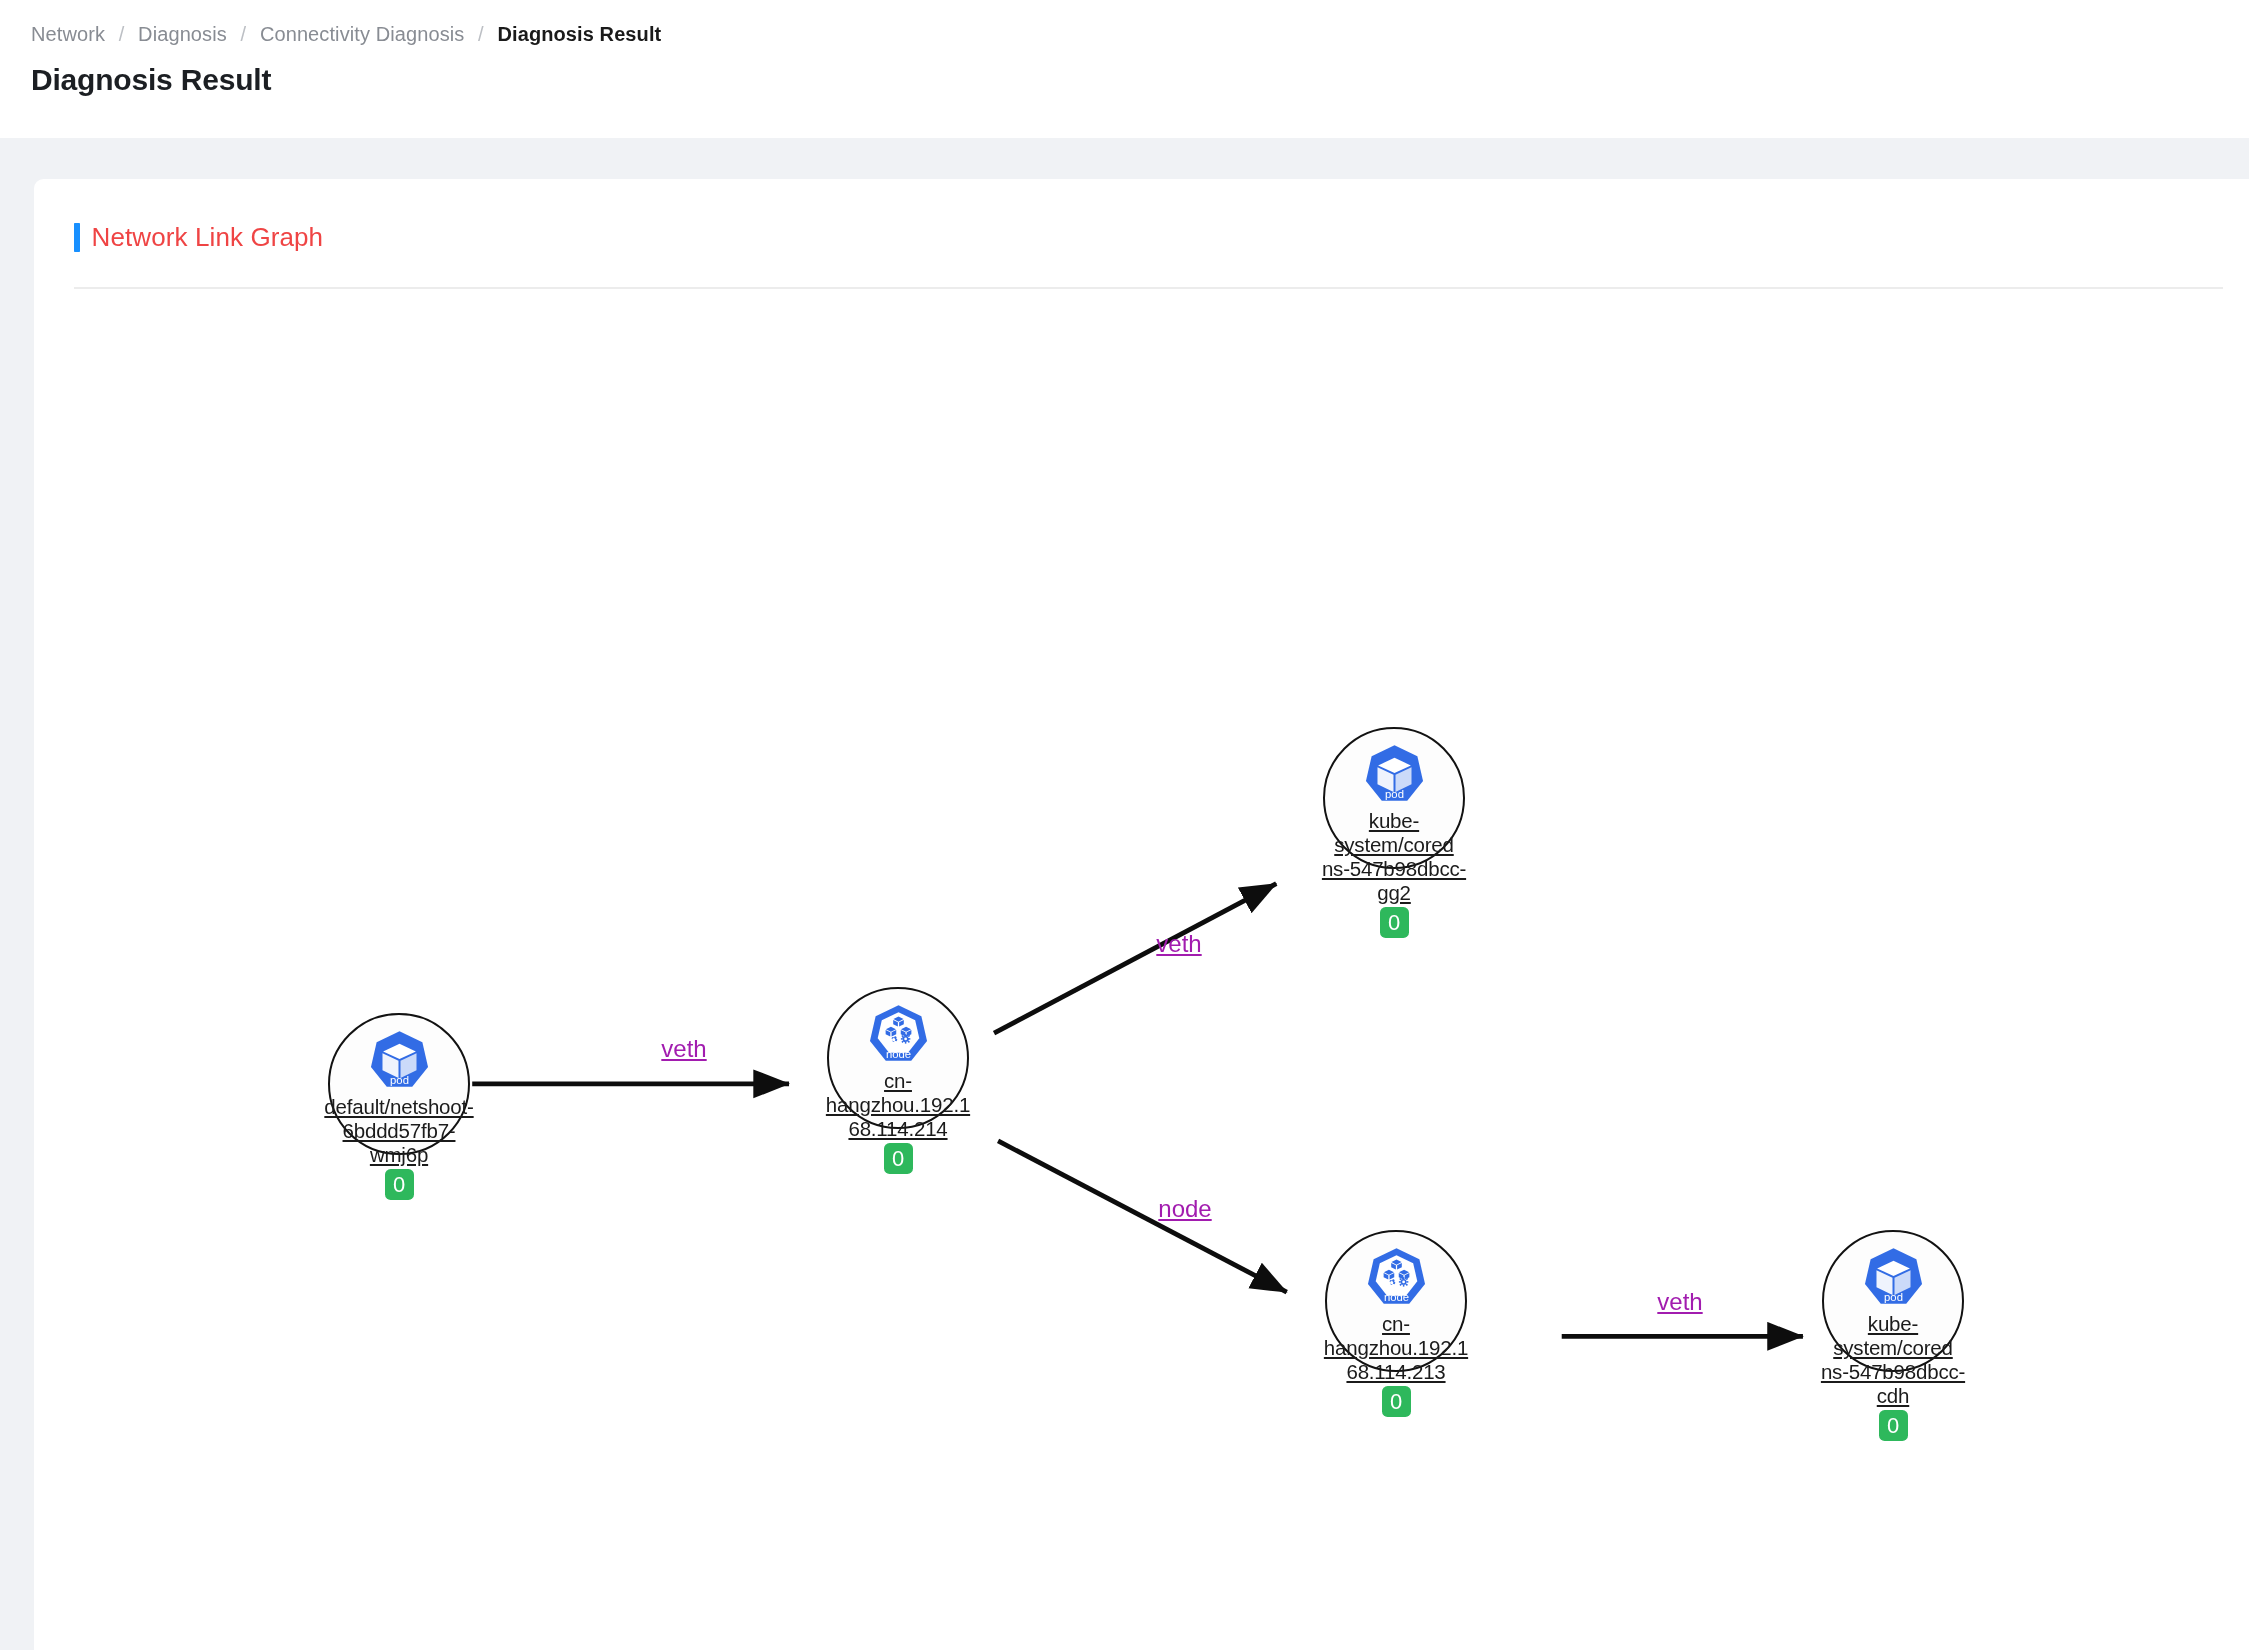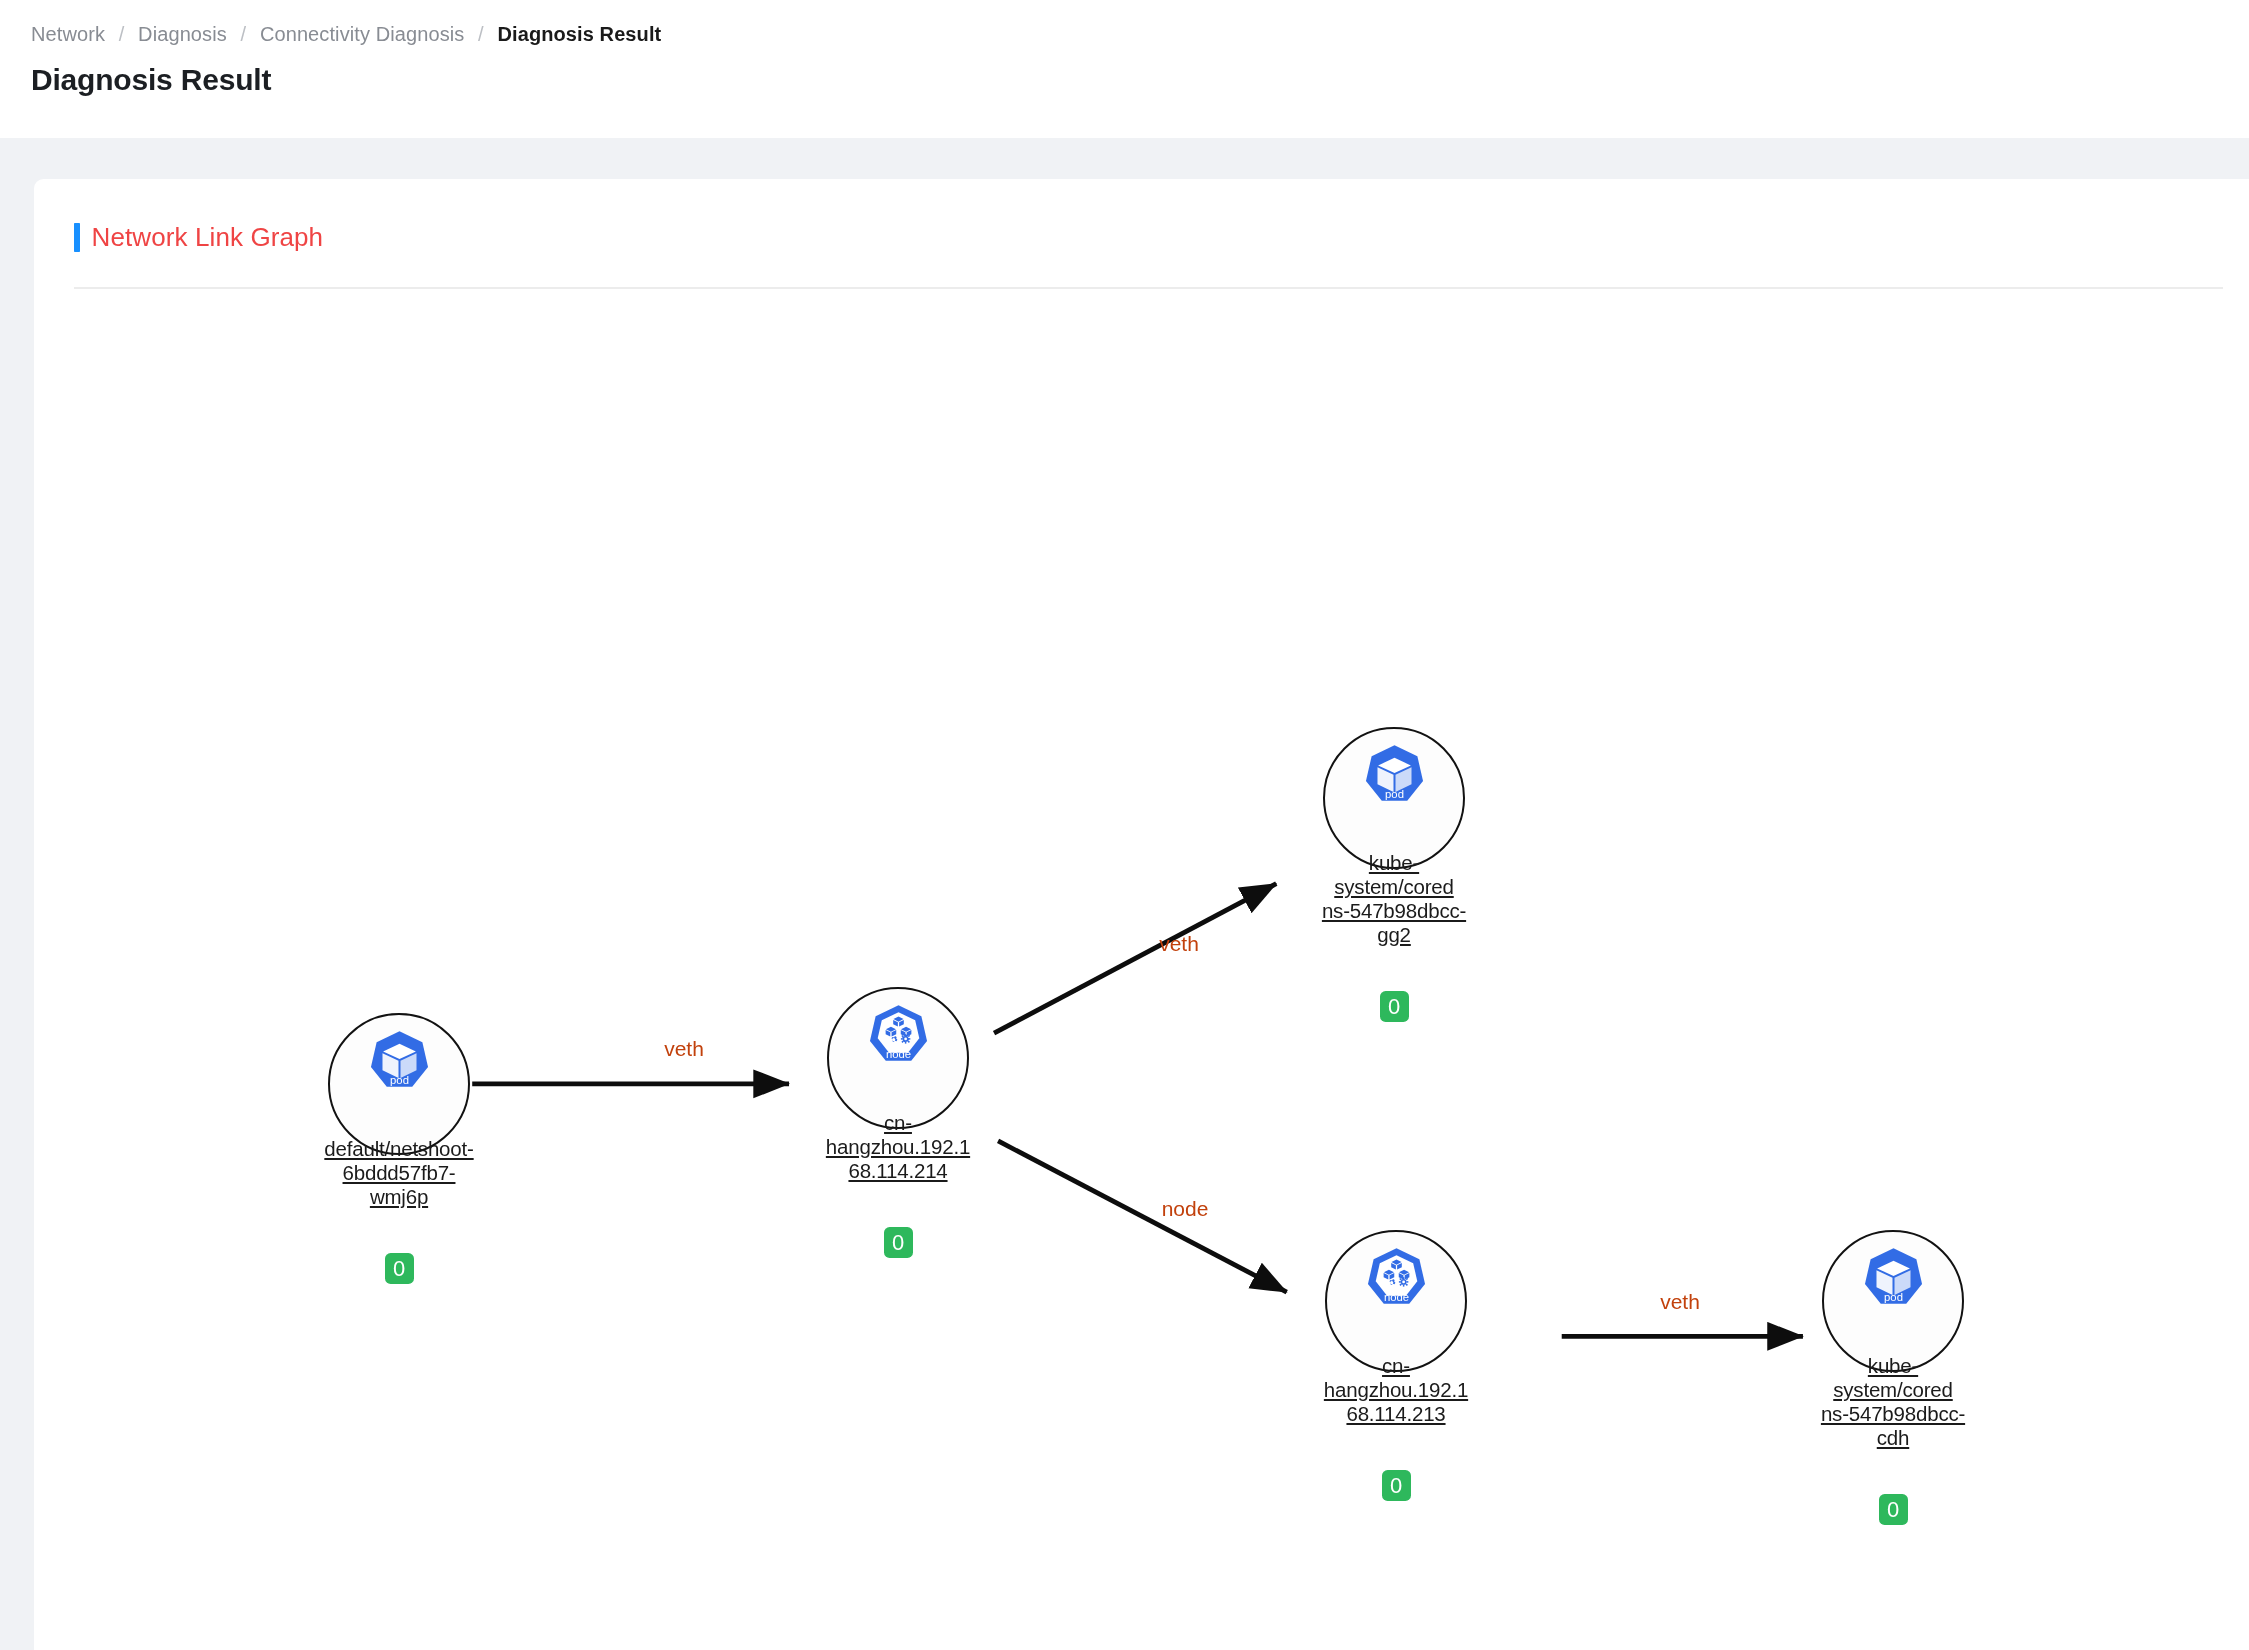--- a/index.html
+++ b/index.html
@@ -87,21 +87,20 @@
     width: 142px; height: 142px;
     border: 2.4px solid #121212;
     border-radius: 50%;
     background: #fdfdfd;
     box-sizing: border-box;
     display: flex;
     flex-direction: column;
     align-items: center;
     justify-content: flex-start;
     cursor: pointer;
-    gap: 42px;
   }
   .gnode .k8s-icon {
     width: 63px; height: 63px;
     margin-top: 15.3px;
     position: relative;
     flex: none;
   }
   .gnode .node-label {
     margin-top: 1.6px;
     font-size: 20.5px;
@@ -122,24 +121,25 @@
     background: #2eb85c;
     color: #ffffff;
     font-size: 22px;
     line-height: 31px;
     text-align: center;
     box-sizing: border-box;
   }
   
   .edge-label {
     position: absolute;
-    font-size: 21px;
-    color: #c2410c;
+    font-size: 24px;
+    color: #a21caf;
     white-space: nowrap;
     transform: translate(-50%, -50%);
+    text-decoration: underline;
   }
 </style>
 </head>
 <body>
 
 <div id="page">
 
   <div class="page-header">
     <div class="breadcrumb">
       <span class="crumb">Network</span>

